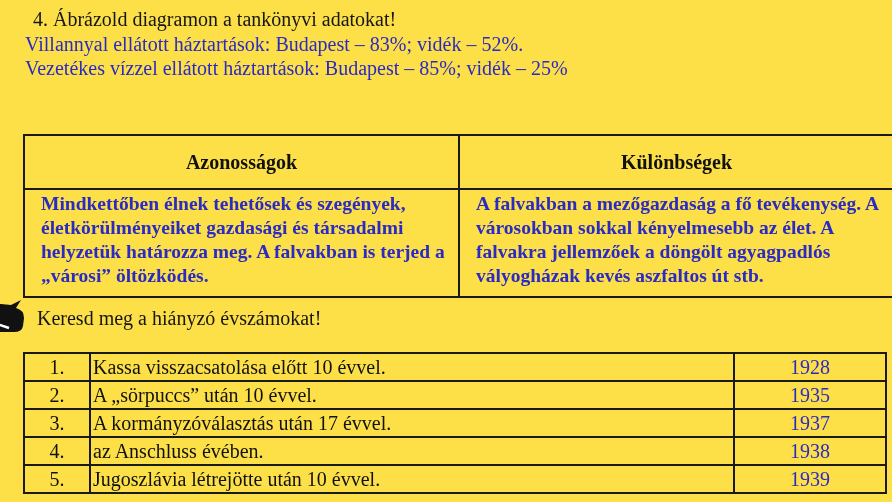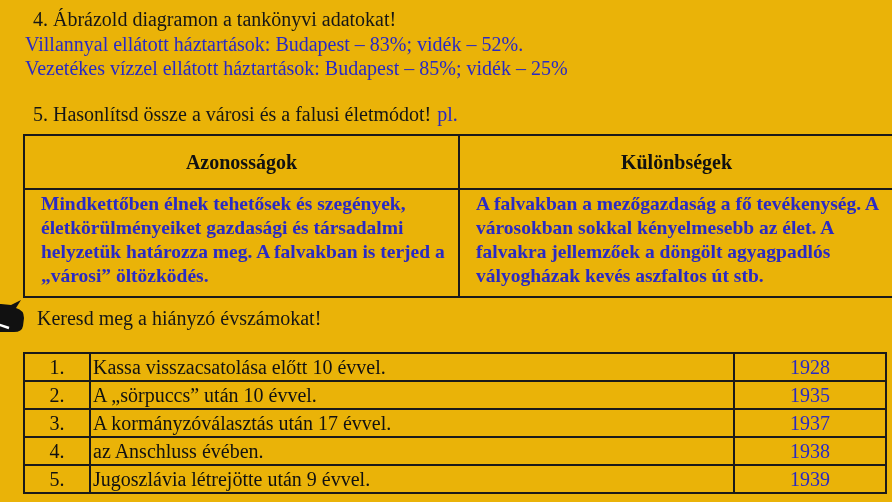--- a/index.html
+++ b/index.html
@@ -5,21 +5,21 @@
   html, body { margin: 0; padding: 0; }
   body {
     width: 892px; height: 502px;
     background: #ffffff;
     font-family: "Liberation Serif", "DejaVu Serif", serif;
     color: #161616;
   }
   #page {
     position: relative;
     width: 892px; height: 502px;
-    background: #eab308;
+    background: #fde047;
     overflow: hidden;
   }
   .abs { position: absolute; white-space: nowrap; }
   .txt { font-size: 20px; line-height: 24px; }
   .blue { color: #2a2ac4; }
 
   
   #t4-title  { left: 33px; top: 7px; }
   #t4-line1  { left: 25px; top: 32px; }
   #t4-line2  { left: 25px; top: 56px; font-family: Liberation Serif, serif; }
@@ -60,23 +60,20 @@
 </style>
 </head>
 <body>
 
 <div id="page">
 
   <div id="t4-title" class="abs txt">4. Ábrázold diagramon a tankönyvi adatokat!</div>
   <div id="t4-line1" class="abs txt blue">Villannyal ellátott háztartások: Budapest – 83%; vidék – 52%.</div>
   <div id="t4-line2" class="abs txt blue">Vezetékes vízzel ellátott háztartások: Budapest – 85%; vidék – 25%</div>
 
-  <div id="t5-title" class="abs txt">
-    <span>5. Hasonlítsd össze a városi és a falusi életmódot!</span><span class="blue suffix">pl.</span>
-  </div>
 
   <table id="cmp-table">
     <thead>
       <tr>
         <th class="c-left">Azonosságok</th>
         <th class="c-right">Különbségek</th>
       </tr>
     </thead>
     <tbody>
       <tr>
@@ -110,19 +107,19 @@
         <td class="c-clue">A kormányzóválasztás után 17 évvel.</td>
         <td class="c-year">1937</td>
       </tr>
       <tr>
         <td class="c-num">4.</td>
         <td class="c-clue">az Anschluss évében.</td>
         <td class="c-year">1938</td>
       </tr>
       <tr>
         <td class="c-num">5.</td>
-        <td class="c-clue">Jugoszlávia létrejötte után 9 évvel.</td>
+        <td class="c-clue">Jugoszlávia létrejötte után 10 évvel.</td>
         <td class="c-year">1939</td>
       </tr>
     </tbody>
   </table>
 
 </div>
 
 </body></html>

